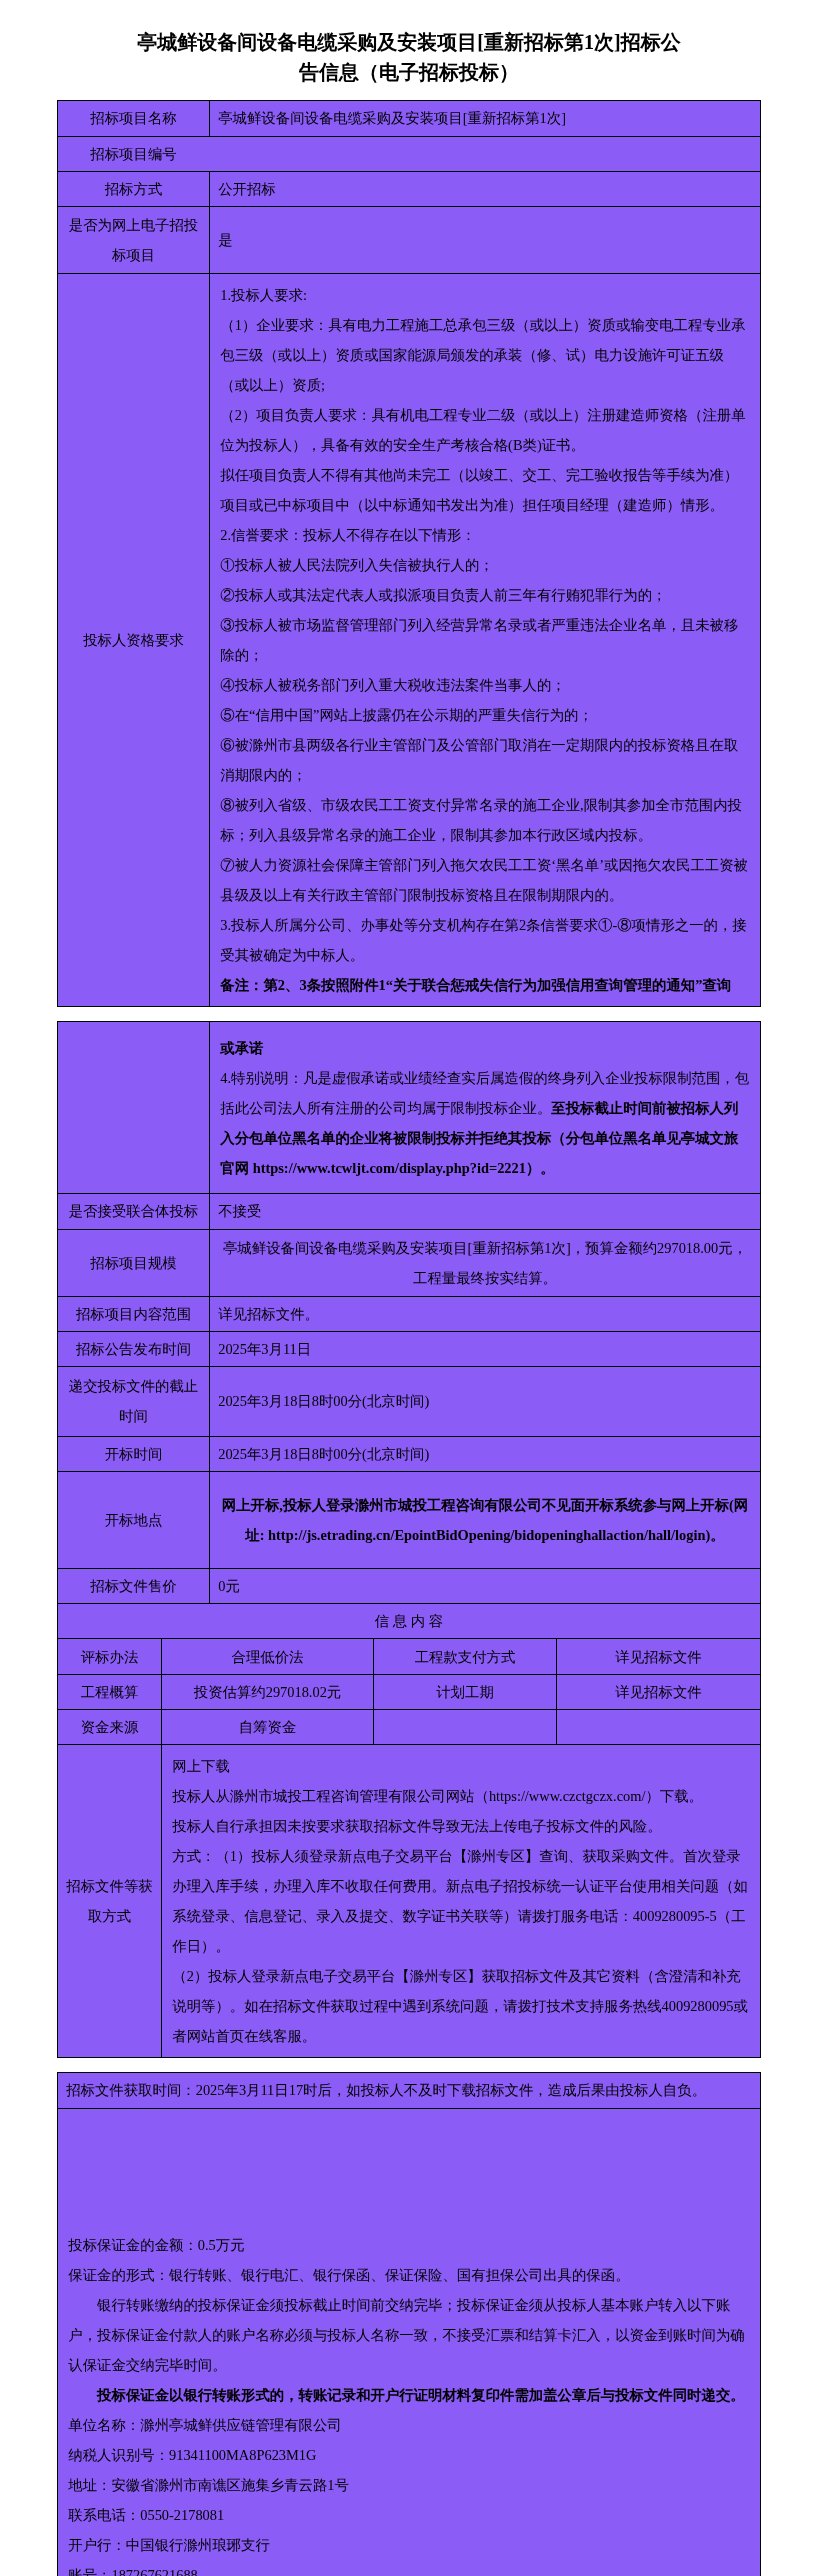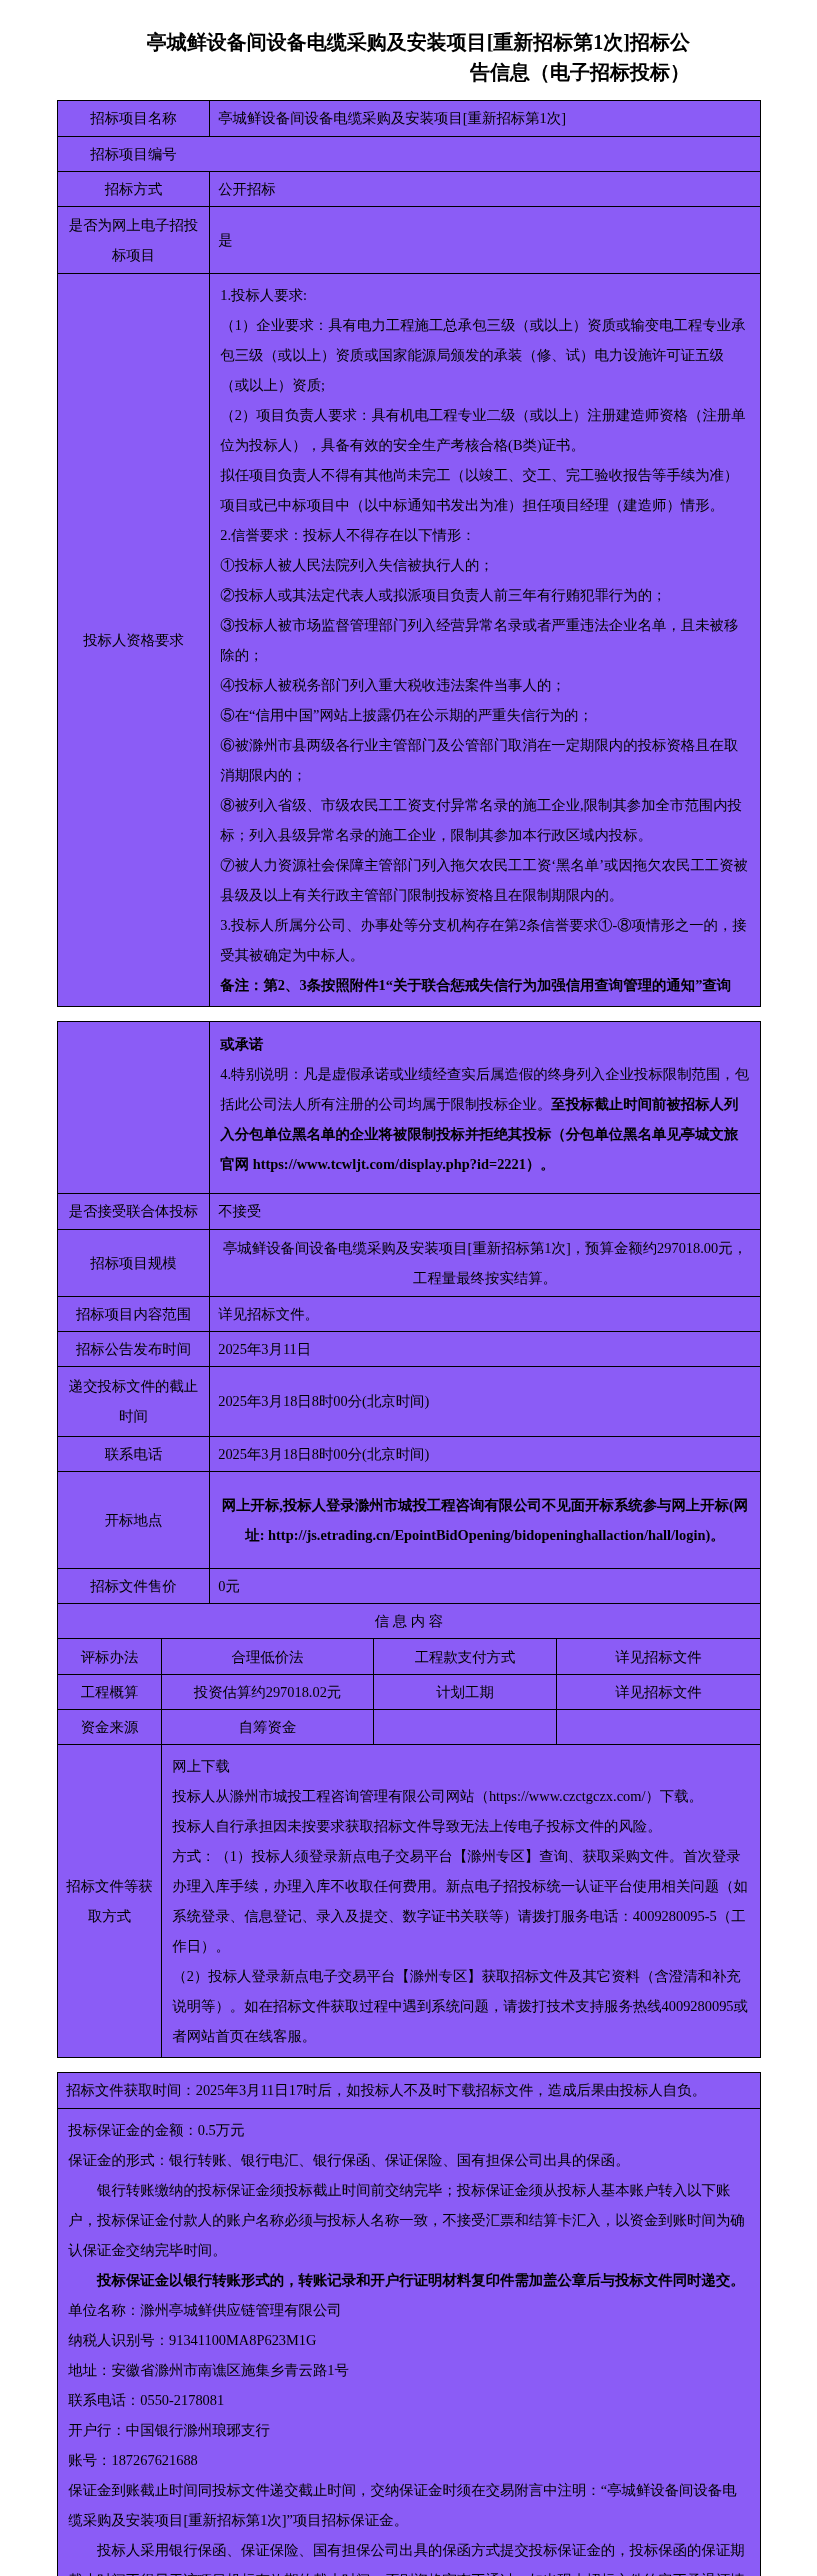--- a/index.html
+++ b/index.html
@@ -12,21 +12,21 @@
     background:#ffffff;
     color:#000000;
     font-family:"Liberation Serif","DejaVu Serif",serif;
     font-size:14.4px;
     line-height:30px;
     padding-top:27px;
   }
   .title {
     width:562px;
     margin:0 auto 13.4px auto;
-    text-align:right;
+    text-align:center;
     font-weight:bold;
     font-size:20px;
     line-height:30px;
   }
   .tbl {
     width:704px;
     margin-left:57px;
     border:1px solid #000;
     background:#8b5cf6;
   }
@@ -38,21 +38,21 @@
     padding:2.1px 8.2px;
     display:flex;
     flex-direction:column;
     justify-content:center;
   }
   .row > .cell:first-child { border-left:none; }
   .lab    { width:151px; align-items:center; text-align:center; padding:2.1px 4.1px; }
   .lab-sm { width:103px; align-items:center; text-align:center; padding:2.1px 4.1px; }
   .val    { flex:1; align-items:flex-start; text-align:center; }
   .ctr    { align-items:center; text-align:center; }
-  .content { flex:1; justify-content:flex-start; align-items:stretch; text-align:left; padding:6.2px 10.3px; }
+  .content { flex:1; justify-content:center; align-items:stretch; text-align:left; padding:6.2px 10.3px; }
   .bold { font-weight:bold; }
   .ind p, p.ind { text-indent:2em; }
   .c4-1 { width:103px; align-items:center; text-align:center; }
   .c4-2 { width:212px; align-items:center; text-align:center; }
   .c4-3 { width:183px; align-items:center; text-align:center; }
   .c4-4 { flex:1; align-items:center; text-align:left; }
   .h58  { min-height:30px; }
   .h60  { min-height:31px; }
   .h62  { min-height:32px; }
   .h64  { min-height:33px; }
@@ -135,21 +135,21 @@
     </div>
     <div class="row h62">
       <div class="cell lab">招标公告发布时间</div>
       <div class="cell val">2025年3月11日</div>
     </div>
     <div class="row h135">
       <div class="cell lab">递交投标文件的截止时间</div>
       <div class="cell val">2025年3月18日8时00分(北京时间)</div>
     </div>
     <div class="row h64">
-      <div class="cell lab">联系电话</div>
+      <div class="cell lab">开标时间</div>
       <div class="cell val">2025年3月18日8时00分(北京时间)</div>
     </div>
     <div class="row h188">
       <div class="cell lab">开标地点</div>
       <div class="cell val bold">网上开标,投标人登录滁州市城投工程咨询有限公司不见面开标系统参与网上开标(网址: http://js.etrading.cn/EpointBidOpening/bidopeninghallaction/hall/login)。</div>
     </div>
     <div class="row h62">
       <div class="cell lab">招标文件售价</div>
       <div class="cell val">0元</div>
     </div>

